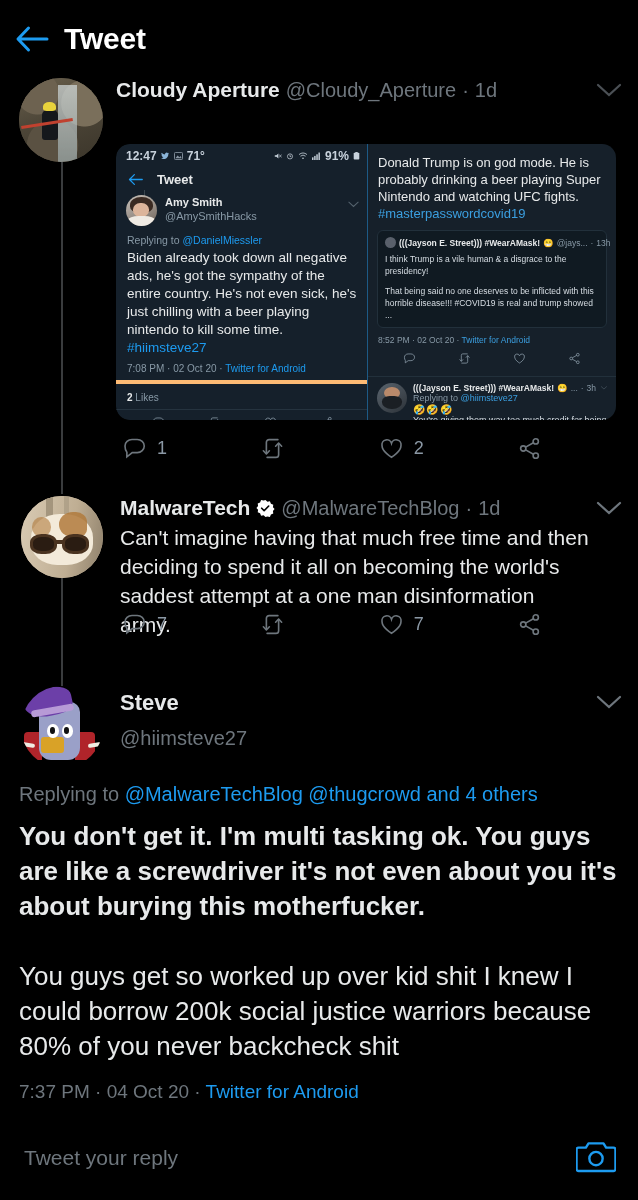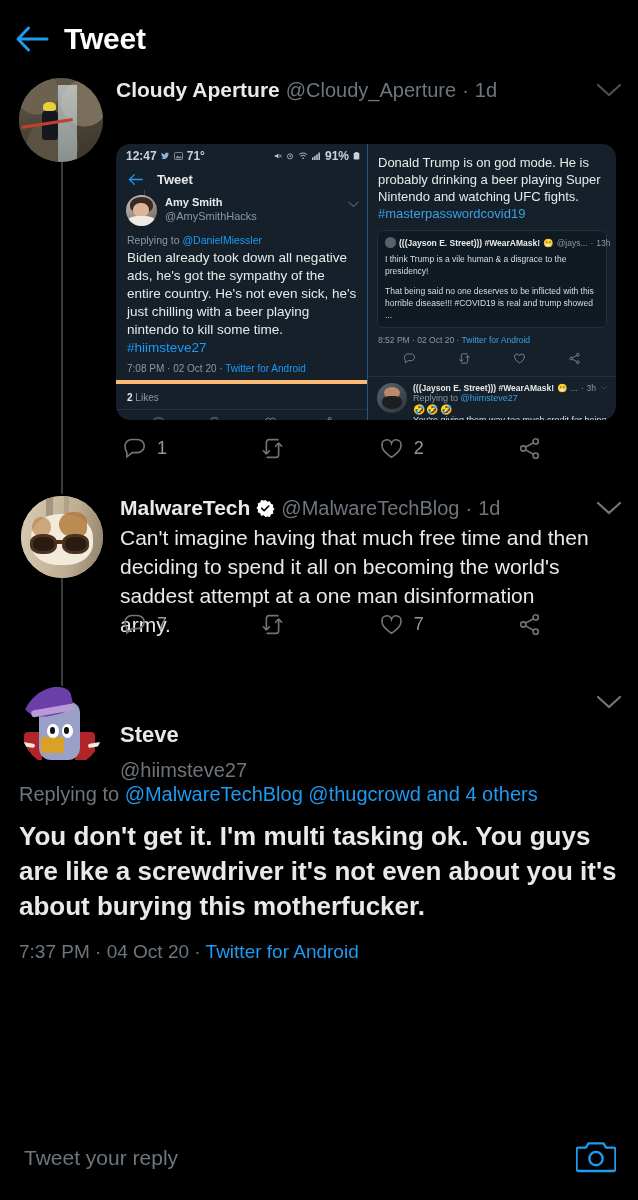--- a/index.html
+++ b/index.html
@@ -473,35 +473,36 @@
       <div class="hatband"></div>
     <div class="eyeL"></div>
       <div class="eyeR"></div>
     <div class="pupL"></div>
       <div class="pupR"></div>
     <div class="jointL"></div>
       <div class="jointR"></div>
   </div>
 
   <div style="position:absolute;left:120px;top:690px;width:430px;">
-    <div class="disp-name" style="font-size:22px;margin-top:32px;">Steve</div>
+    <div class="disp-name" style="font-size:22px;">Steve</div>
     <div class="handle" style="margin-top:11px;">@hiimsteve27</div>
   </div>
 
   <div class="chevron" style="top:694px;">
     <svg width="26" height="16" viewBox="0 0 26 16">
         <path d="M2 3 L13 13 L24 3" stroke="#6e767d" stroke-width="2.2" fill="none" stroke-linecap="round"></path>
       </svg>
   </div>
 
   <div class="main-tweet" style="top:783px;">
     <div class="replying-to">
       <span>Replying to </span><a href="#">@MalwareTechBlog</a> <a href="#">@thugcrowd</a><a href="#"> and 4 others</a>
     </div>
     <div class="big-text" style="margin-top:13px;font-weight:bold;">You don't get it. I'm multi tasking ok. You guys are like a screwdriver it's not even about you it's about burying this motherfucker.</div>
+    <div class="big-text" style="margin-top:35px;">You guys get so worked up over kid shit I knew I could borrow 200k social justice warriors because 80% of you never backcheck shit</div>
     <div class="ts-line" style="margin-top:17px;">
       <span>7:37 PM</span>
       <span>·</span>
       <span>04 Oct 20</span>
       <span>·</span>
       <span class="src">Twitter for Android</span>
     </div>
   </div>
 
   <div class="divider" style="top:1117px;"></div>

